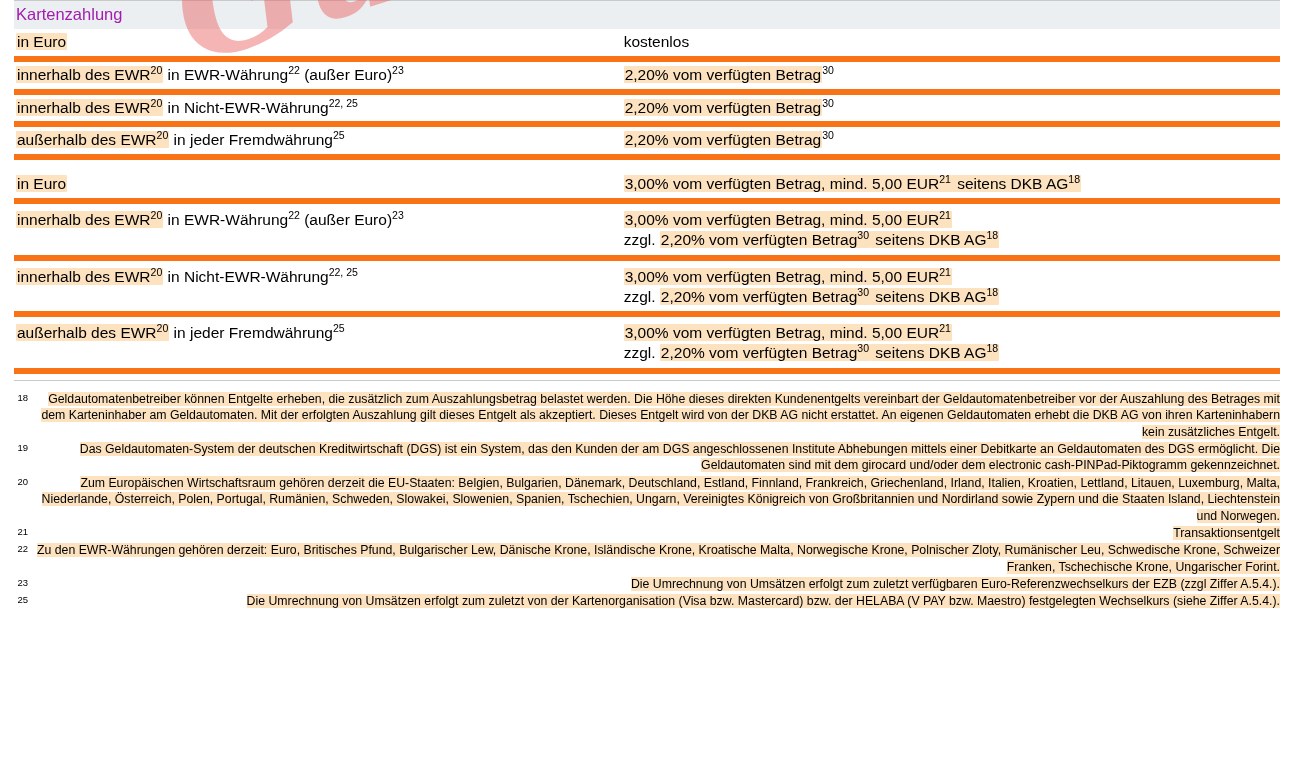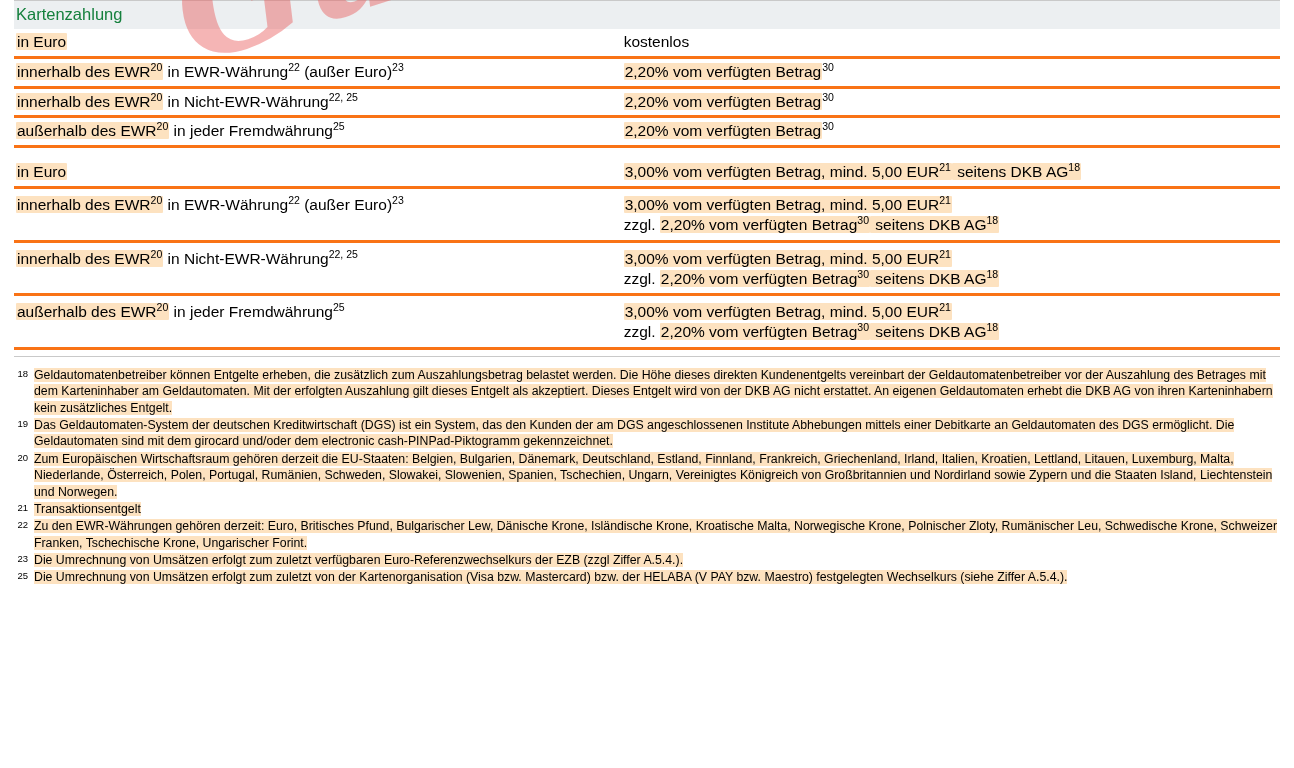--- a/index.html
+++ b/index.html
@@ -44,33 +44,33 @@
 
   .tbl {
     width: 1266px;
     margin: 0 14px;
     border-collapse: collapse;
     table-layout: fixed;
   }
 
   .section-head td {
     background: #eceff1;
-    color: #15803d;
+    color: #a21caf;
     font-size: 16.5px;
     padding: 4px 2px 5px 2px;
     border: none;
   }
   .spacer td {
     height: 11px;
     border: none;
     padding: 0;
   }
 
   .row td {
-    border-bottom: 3px solid #f97316;
+    border-bottom: 6px solid #f97316;
     font-size: 15.5px;
     padding: 3px 2px 4px 2px;
     vertical-align: top;
     line-height: 1.28;
     margin-top: 44px;
   }
   .row td.left {
     text-align: left;
     width: 48%;
   }
@@ -111,20 +111,21 @@
     width: 20px;
     flex: 0 0 20px;
     text-align: right;
     padding-right: 6px;
     font-size: 9.5px;
     padding-top: 1px;
     box-sizing: border-box;
   }
   .fn .txt {
     flex: 1 1 auto;
+    text-align: right;
   }
   .fn .txt span.hlf {
     background: #fde2c0;
     box-decoration-break: clone;
     -webkit-box-decoration-break: clone;
   }
   .divider {
     border-top: 1px solid #c9c9c9;
     margin: 6px 14px 4px 14px;
     width: 1266px;

